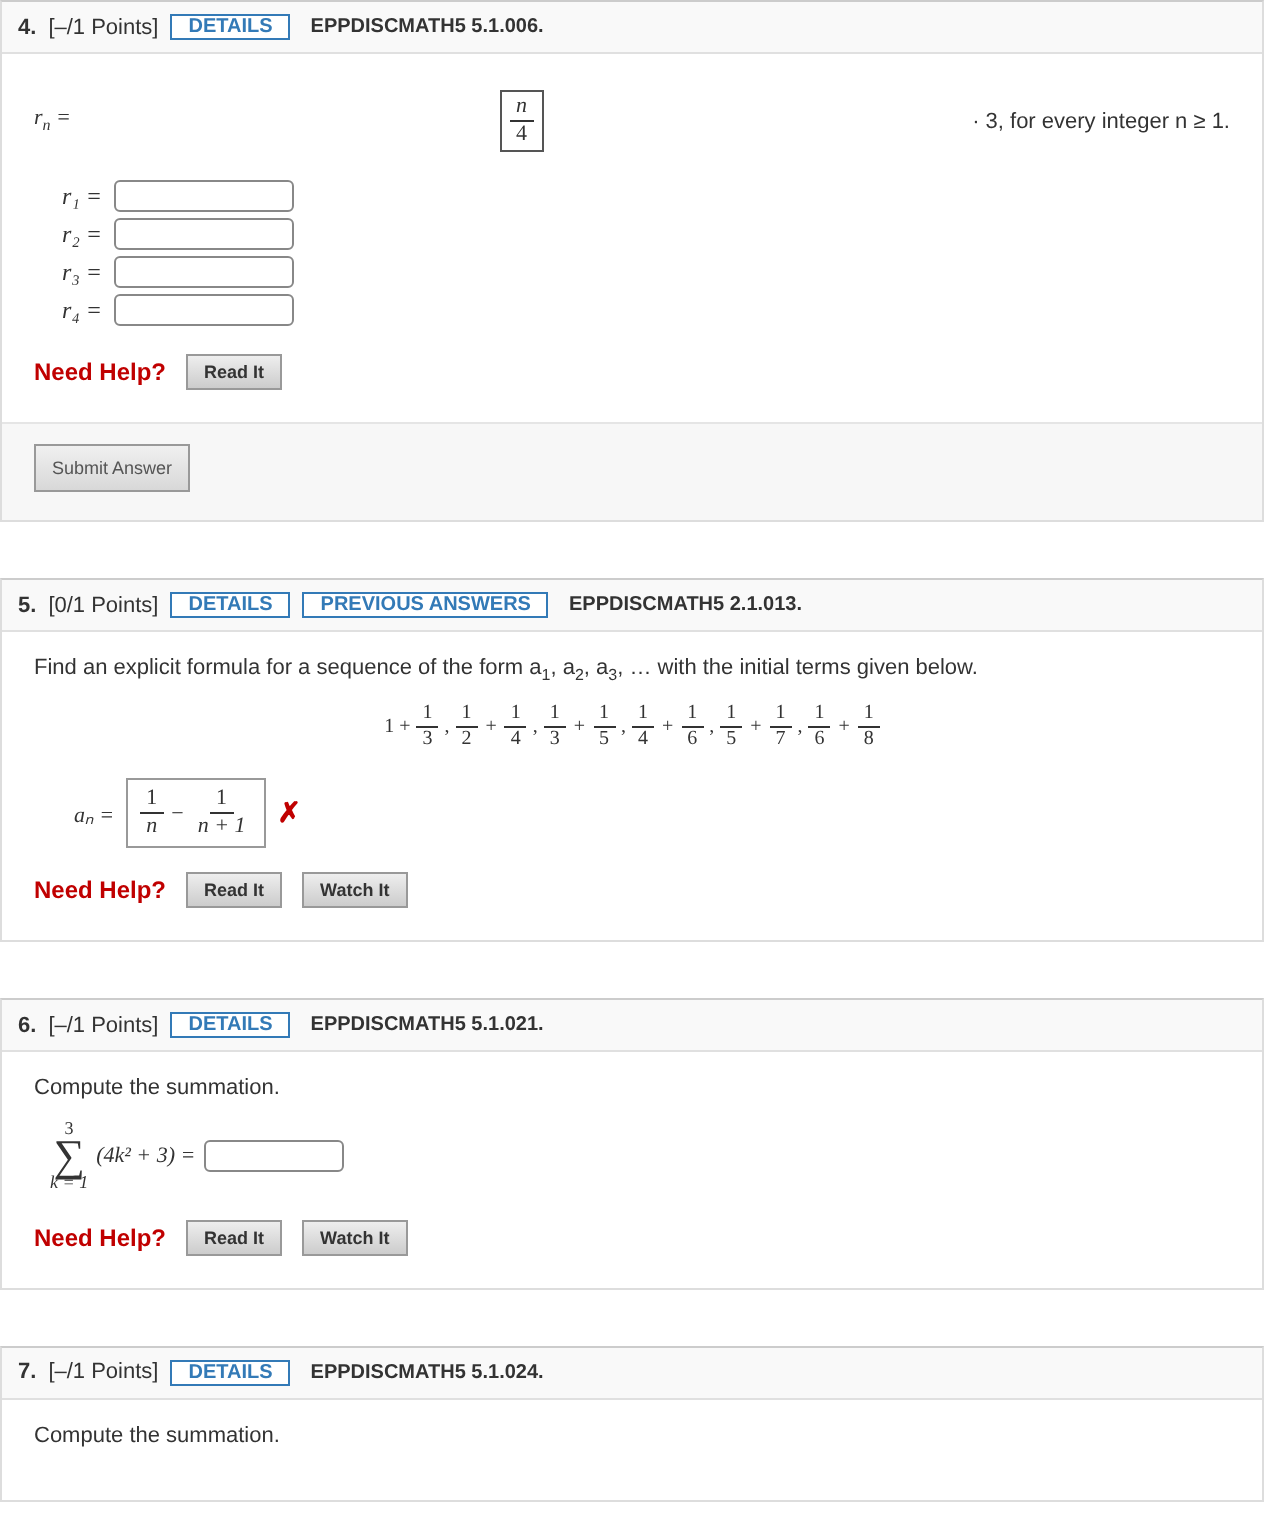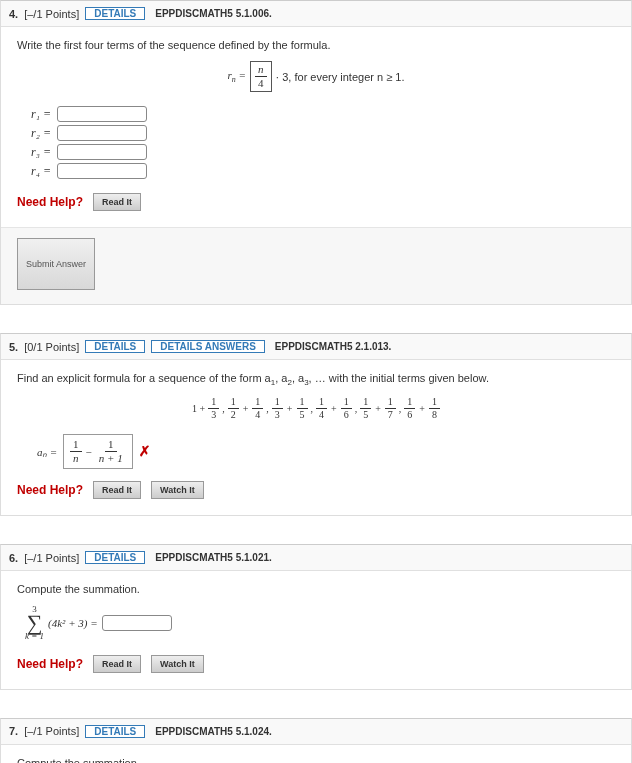--- a/index.html
+++ b/index.html
@@ -5,33 +5,33 @@
   * { box-sizing: border-box; margin: 0; padding: 0; }
   body { font-family: Arial, Helvetica, sans-serif; font-size: 11px; background: #fff; color: #333; width: 632px; }
   .qblk { border: 1px solid #ddd; border-top: 1px solid #ccc; margin-bottom: 28px; background: #fff; }
   .qhdr { padding: 6px 8px; display: flex; align-items: center; gap: 6px; border-bottom: 1px solid #e0e0e0; background: #f9f9f9; }
   .qnum { font-weight: bold; font-size: 11px; }
   .pts { font-size: 11px; color: #333; }
   .btn-details, .btn-prev { border: 1px solid #337ab7; color: #337ab7; background: #fff; font-size: 10px; font-weight: bold; padding: 0 8px; cursor: pointer; }
   .ref { font-weight: bold; font-size: 10px; color: #333; margin-left: 4px; }
   .qbody { padding: 12px 16px 16px 16px; }
   .prompt { font-size: 11px; color: #333; margin-bottom: 10px; }
-  .formula-row { display: flex; align-items: center; justify-content: center; margin: 6px 0 14px 0; font-size: 11px; color: #333; }
+  .formula-row { display: flex; align-items: center; justify-content: space-between; margin: 6px 0 14px 0; font-size: 11px; color: #333; }
   .box-lit { display: inline-block; border: 1px solid #555; padding: 2px 4px; margin: 0 4px; vertical-align: middle; font-family: 'Times New Roman', serif; }
   .frac { display: inline-flex; flex-direction: column; align-items: center; font-family: 'Times New Roman', serif; line-height: 1; vertical-align: middle; }
   .frac .num { border-bottom: 1px solid #333; padding: 0 3px 1px 3px; }
   .frac .den { padding: 1px 3px 0 3px; }
   .ans-rows { margin: 8px 0 14px 0; }
   .ans-row { display: flex; align-items: center; margin: 3px 0; font-family: 'Times New Roman', serif; font-style: italic; }
   .ans-row .lbl { width: 34px; text-align: right; margin-right: 6px; font-size: 12px; }
   .ans-input { border: 1px solid #888; border-radius: 3px; height: 16px; width: 90px; padding: 0 3px; background: #fff; }
   .need-help { font-weight: bold; color: #c00000; font-size: 12px; margin-top: 12px; display: flex; align-items: center; gap: 10px; }
   .help-btn { background: linear-gradient(#eee,#ccc); border: 1px solid #999; font-size: 9px; font-weight: bold; padding: 3px 8px; cursor: pointer; color: #333; }
   .submit-row { padding: 10px 16px 14px 16px; border-top: 1px solid #e5e5e5; background: #f7f7f7; }
-  .submit-btn { background: linear-gradient(#f0f0f0,#d8d8d8); border: 1px solid #999; font-size: 9px; padding: 20px 8px; cursor: pointer; color: #555; }
+  .submit-btn { background: linear-gradient(#f0f0f0,#d8d8d8); border: 1px solid #999; font-size: 9px; padding: 6px 8px; cursor: pointer; color: #555; }
   .series-row { display:flex; justify-content:center; align-items:center; gap:3px; font-family: 'Times New Roman', serif; margin: 8px 0 14px 0; flex-wrap: nowrap; font-size: 10px; }
   .plus { padding: 0 1px; }
   .sub { font-size: 8px; vertical-align: sub; }
   .answer-formula { display:flex; align-items:center; font-family:'Times New Roman', serif; margin: 6px 0 8px 20px; }
   .wrong-x { color: #c00000; font-weight: bold; margin-left: 6px; font-size: 14px; }
   .sum-row { display:flex; align-items:center; font-family:'Times New Roman', serif; margin: 8px 0 14px 8px; font-size: 12px; }
   .sigma-block { display:flex; flex-direction:column; align-items:center; line-height:1; margin-right: 4px; }
   .sigma-top { font-size: 9px; }
   .sigma { font-size: 22px; line-height: 0.8; }
   .sigma-bot { font-size: 9px; font-style: italic; }
@@ -42,21 +42,20 @@
 <body>
 
 <div class="qblk">
   <div class="qhdr">
     <span class="qnum">4.</span>
     <span class="pts">[–/1 Points]</span>
     <button class="btn-details">DETAILS</button>
     <span class="ref">EPPDISCMATH5 5.1.006.</span>
   </div>
   <div class="qbody">
-    <div class="prompt">Write the first four terms of the sequence defined by the formula.</div>
     <div class="formula-row">
       <span style="font-family:'Times New Roman',serif; font-style:italic;">r<span class="sub">n</span> =</span>
       <span class="box-lit">
         <span class="frac">
             <span class="num" style="font-style:italic;">n</span>
             <span class="den">4</span>
           </span>
       </span>
       <span>· 3, for every integer n ≥ 1.</span>
     </div>
@@ -86,21 +85,21 @@
   <div class="submit-row">
     <button class="submit-btn">Submit Answer</button>
   </div>
 </div>
 
 <div class="qblk">
   <div class="qhdr">
     <span class="qnum">5.</span>
     <span class="pts">[0/1 Points]</span>
     <button class="btn-details">DETAILS</button>
-    <button class="btn-prev">DETAILS ANSWERS</button>
+    <button class="btn-prev">PREVIOUS ANSWERS</button>
     <span class="ref">EPPDISCMATH5 2.1.013.</span>
   </div>
   <div class="qbody">
     <div class="prompt">
       <span>Find an explicit formula for a sequence of the form a</span><span class="sub">1</span><span>, a</span><span class="sub">2</span><span>, a</span><span class="sub">3</span><span>, … with the initial terms given below.</span>
     </div>
     <div class="series-row">
       <span>1 +</span>
       <span class="frac">
           <span class="num">1</span>

